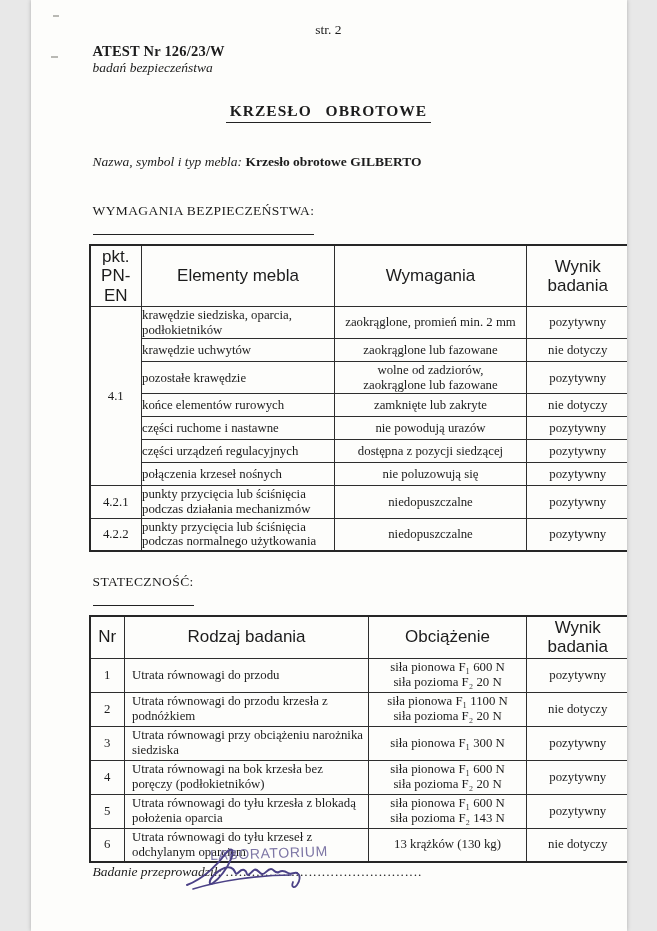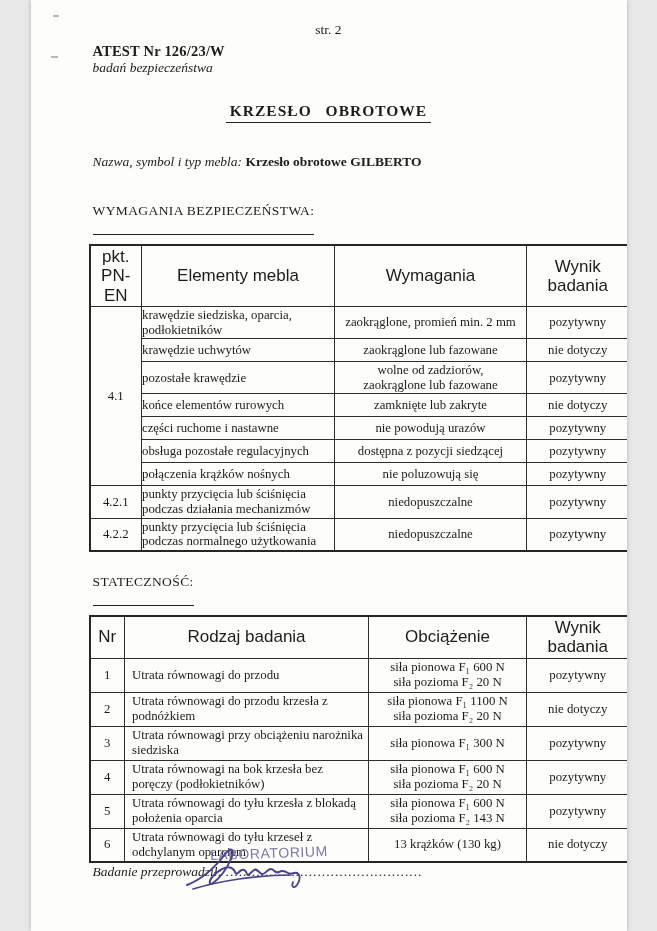--- a/index.html
+++ b/index.html
@@ -151,26 +151,26 @@
       <td class="left">końce elementów rurowych</td>
       <td>zamknięte lub zakryte</td>
       <td>nie dotyczy</td>
     </tr>
     <tr class="h23">
       <td class="left">części ruchome i nastawne</td>
       <td>nie powodują urazów</td>
       <td>pozytywny</td>
     </tr>
     <tr class="h23">
-      <td class="left">obsługa pozostałe regulacyjnych</td>
+      <td class="left">części urządzeń regulacyjnych</td>
       <td>dostępna z pozycji siedzącej</td>
       <td>pozytywny</td>
     </tr>
     <tr class="h23">
-      <td class="left">połączenia krążków nośnych</td>
+      <td class="left">połączenia krzeseł nośnych</td>
       <td>nie poluzowują się</td>
       <td>pozytywny</td>
     </tr>
     <tr class="h31">
       <td>4.2.1</td>
       <td class="left">punkty przycięcia lub ściśnięcia
 podczas działania mechanizmów</td>
       <td>niedopuszczalne</td>
       <td>pozytywny</td>
     </tr>

